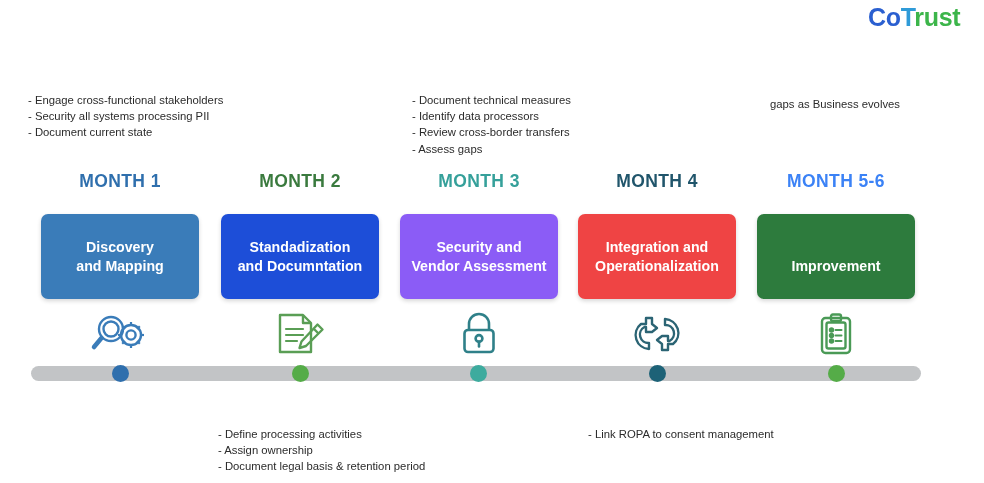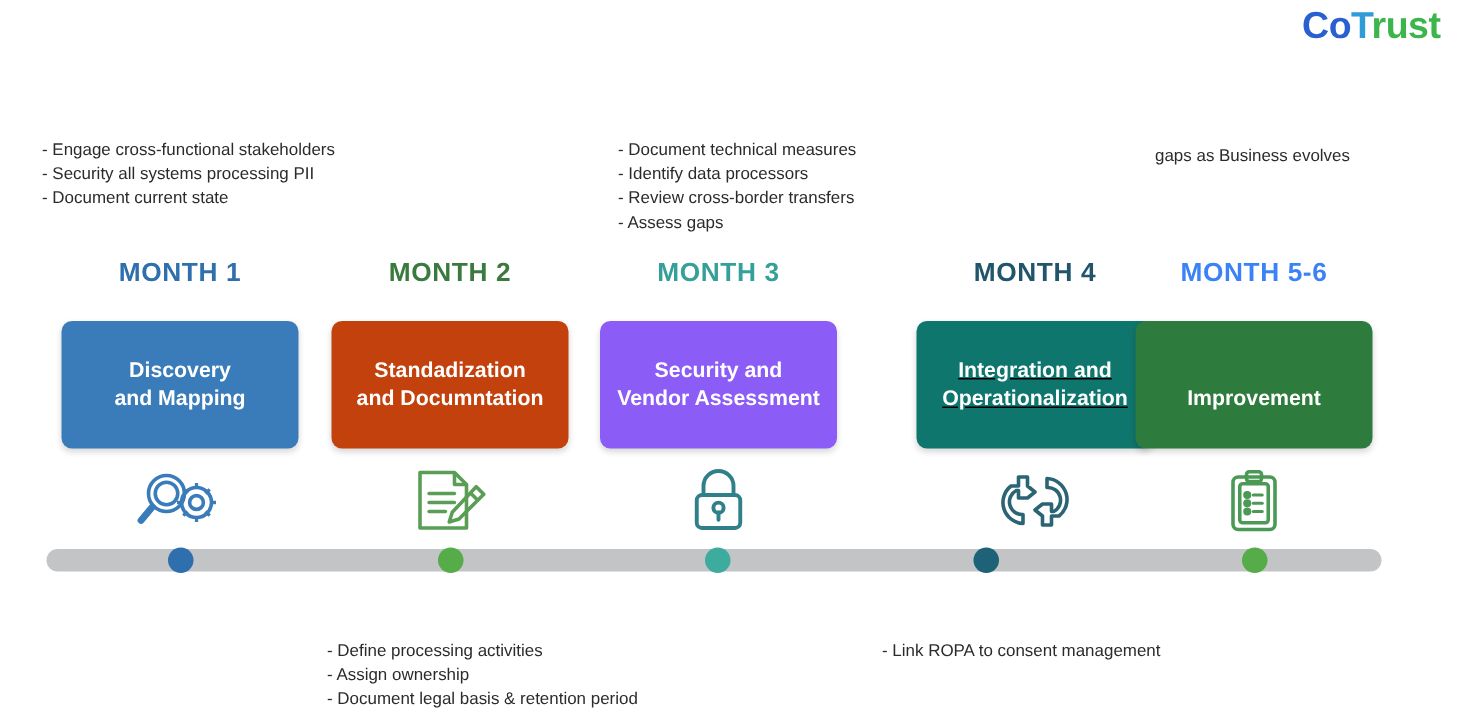--- a/index.html
+++ b/index.html
@@ -54,21 +54,21 @@
   
   .col {
     position: absolute;
     top: 170px;
     width: 158px;
     text-align: center;
   }
   #col-1 { left: 41px; }
   #col-2 { left: 221px; }
   #col-3 { left: 400px; }
-  #col-4 { left: 578px; margin-left: 33px; }
+  #col-4 { left: 578px; }
   #col-5 { left: 757px; }
 
   .month-label {
     font-size: 17.5px;
     font-weight: bold;
     letter-spacing: 0.4px;
     line-height: 22px;
     height: 22px;
   }
   #m-1 .month-label { color: #2f6fad; }
@@ -90,23 +90,23 @@
     box-shadow: 0 2px 4px rgba(0,0,0,0.16);
   }
   .card-text {
     color: #ffffff;
     font-size: 14.2px;
     font-weight: bold;
     line-height: 19px;
     text-align: center;
   }
   #card-1 { background: #3a7cb9; }
-  #card-2 { background: #c2410c; }
+  #card-2 { background: #1d4ed8; }
   #card-3 { background: #8b5cf6; }
-  #card-4 { background: #0f766e; text-decoration: underline; }
+  #card-4 { background: #ef4444; }
   #card-5 { background: #2d7b3d; }
 
   .icon-wrap {
     margin-top: 14px;
     height: 46px;
     display: flex;
     align-items: center;
     justify-content: center;
   }
 

